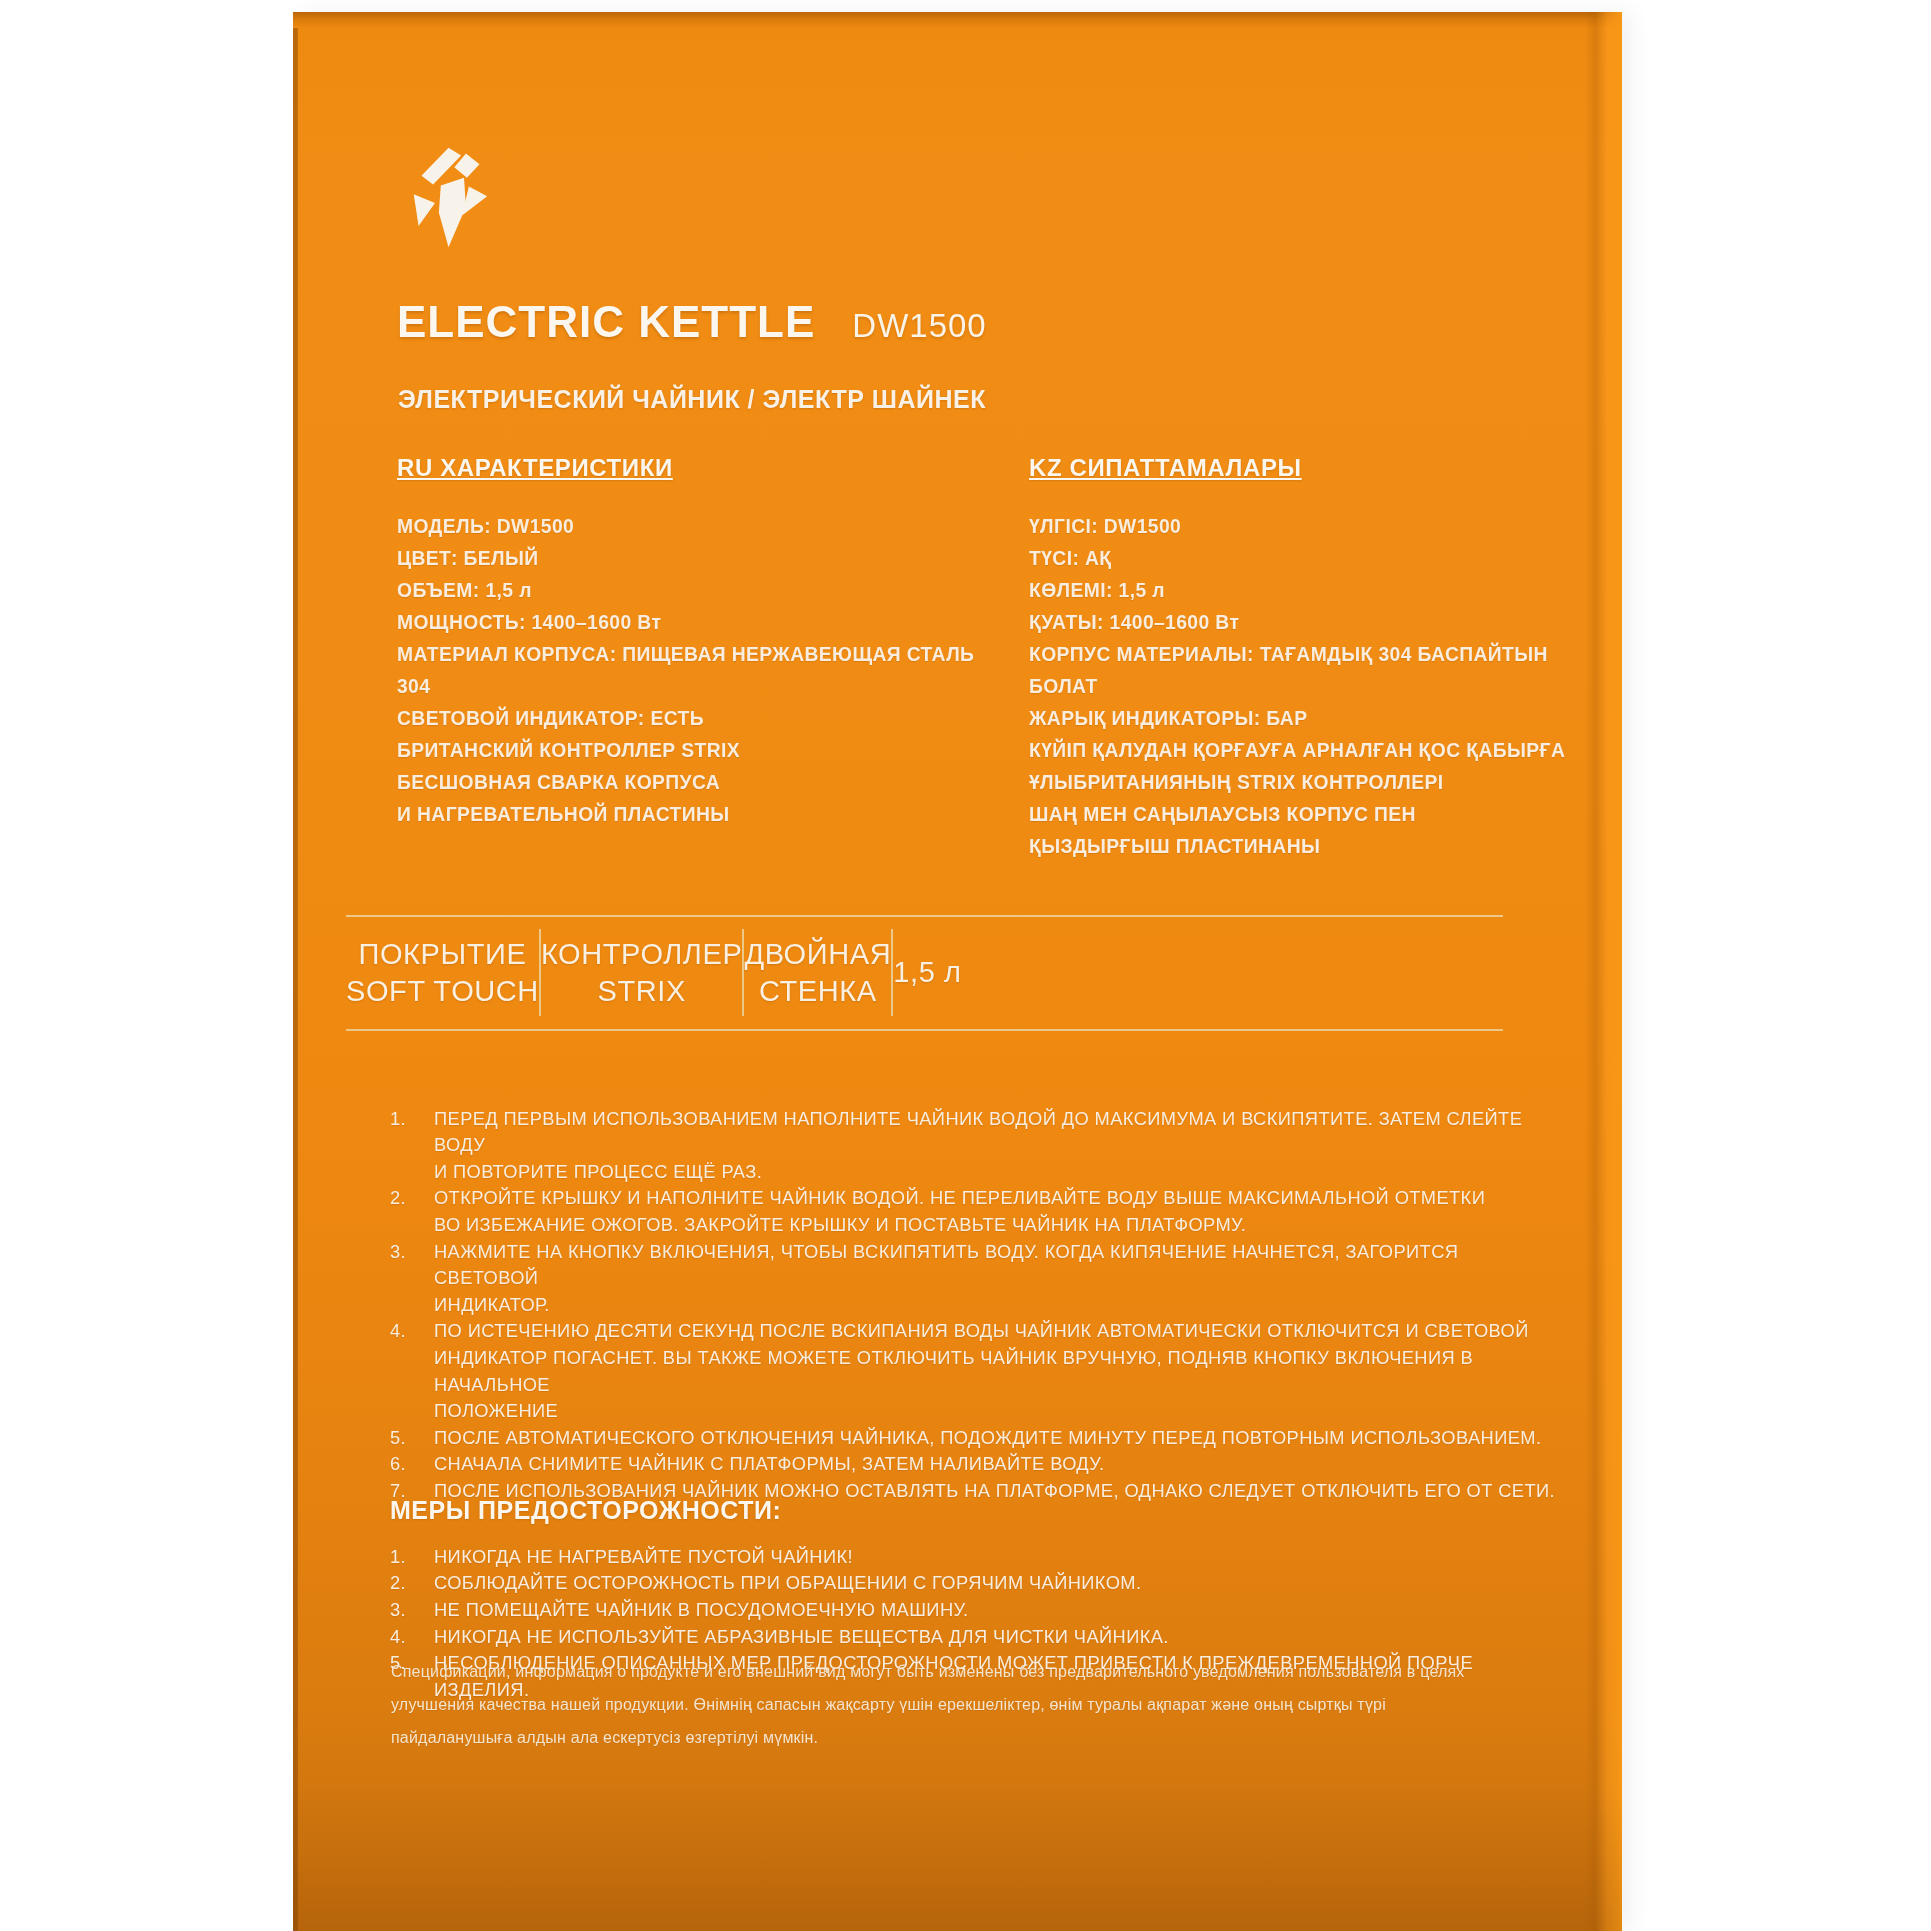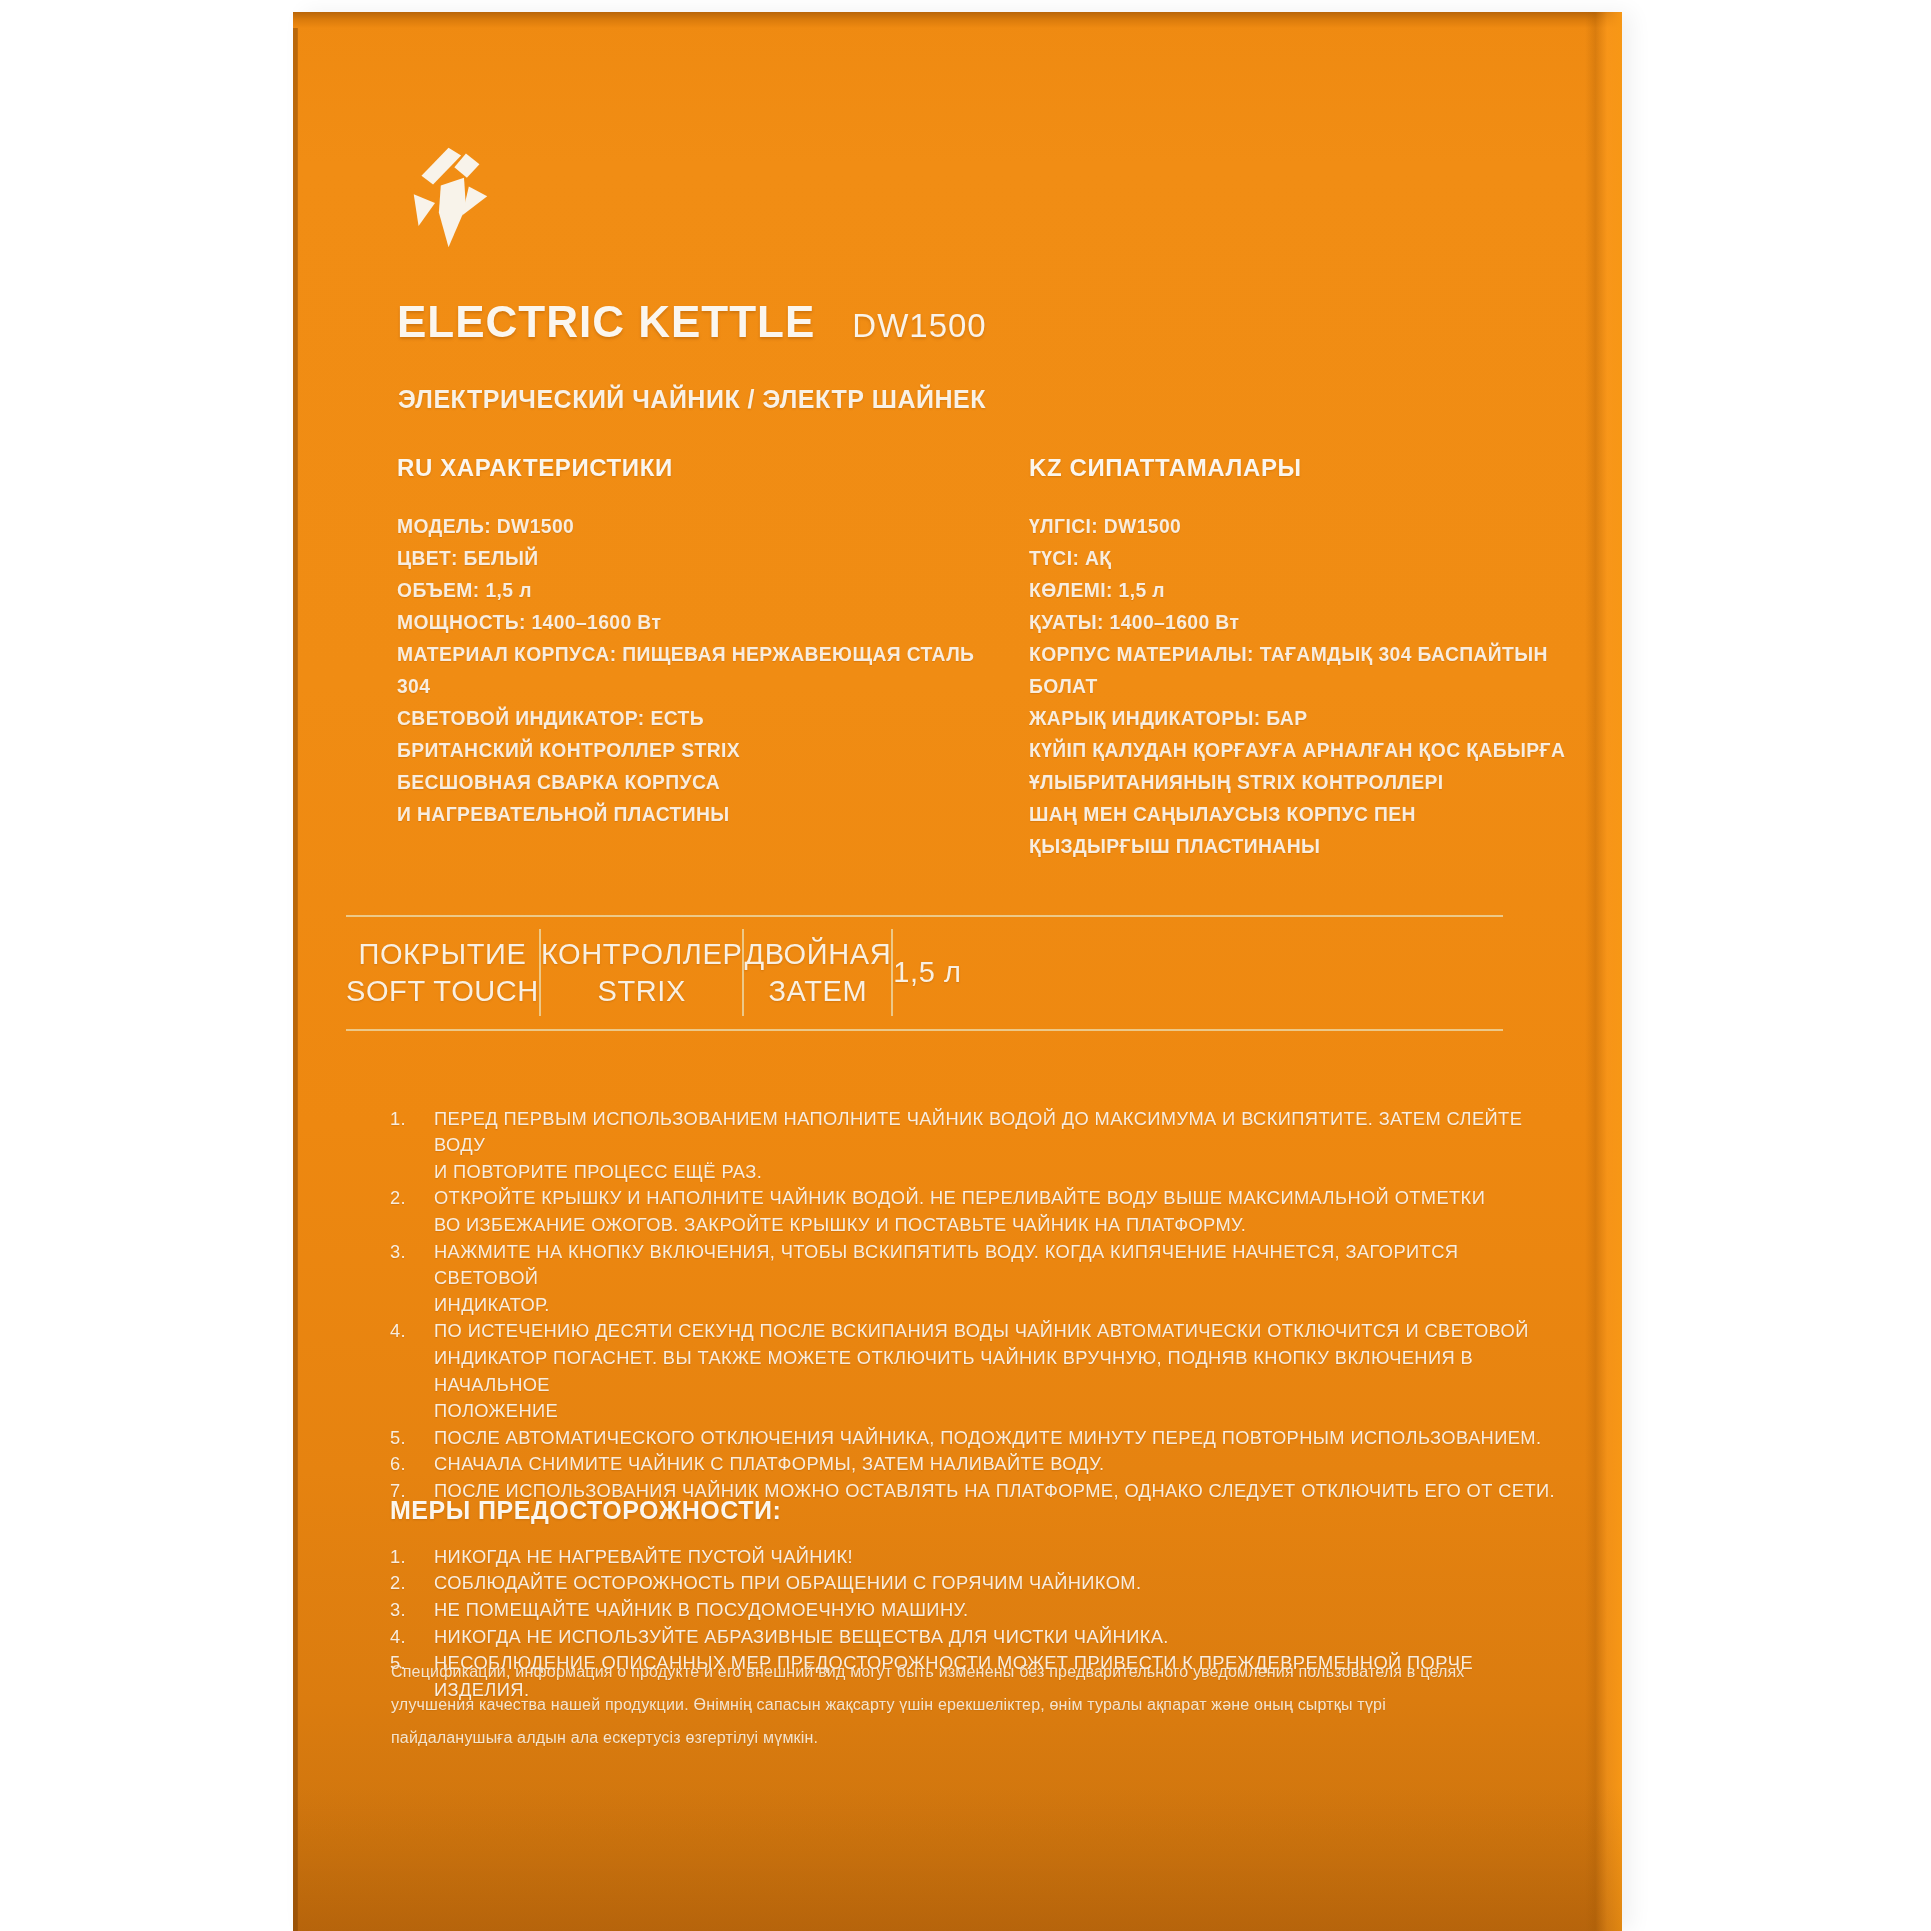--- a/index.html
+++ b/index.html
@@ -36,21 +36,21 @@
   .model{font-size:33px;font-weight:400;color:#faf3e8;margin-left:37px;letter-spacing:1px;
     text-shadow:0 1.9px 2.9px rgba(150,75,0,0.3);}
   .subtitle{
     position:absolute;left:105px;top:373px;font-size:25px;font-weight:700;color:#f9f1e5;
     letter-spacing:0.5px;text-shadow:0 1px 1.9px rgba(150,75,0,0.3);white-space:nowrap;
   }
   .spec-col{position:absolute;top:442px;width:579px;}
   .spec-col.ru{left:104px;}
   .spec-col.kz{left:736px;}
   .spec-heading{font-size:24px;font-weight:700;color:#fbf6ee;letter-spacing:0.6px;margin:0 0 29px 0;
-    text-shadow:0 1px 1.9px rgba(150,75,0,0.3);}
+    text-shadow:0 1px 1.9px rgba(150,75,0,0.3);text-decoration:underline;}
   .spec-item{
     font-size:19.3px;font-weight:700;color:#f8eddf;line-height:32px;letter-spacing:0.4px;
     white-space:pre-line;text-shadow:0 1px 1px rgba(150,75,0,0.25);
   }
   .feature-band{
     position:absolute;left:53px;top:903px;width:1157px;height:112px;
     border-top:2.9px solid rgba(235,212,157,0.85);
     border-bottom:2.9px solid rgba(235,212,157,0.85);
     display:flex;align-items:stretch;
   }
@@ -167,21 +167,21 @@
         <span class="l2">SOFT TOUCH</span>
       </div>
 
       <div class="feature-cell">
         <span class="l1">КОНТРОЛЛЕР</span>
         <span class="l2">STRIX</span>
       </div>
 
       <div class="feature-cell">
         <span class="l1">ДВОЙНАЯ</span>
-        <span class="l2">ЗАТЕМ</span>
+        <span class="l2">СТЕНКА</span>
       </div>
 
       <div class="feature-cell">
         <span class="l1">1,5 л</span>
 
       </div>
     </div>
 
   <div id="instructions" class="text-section">
     <div>

